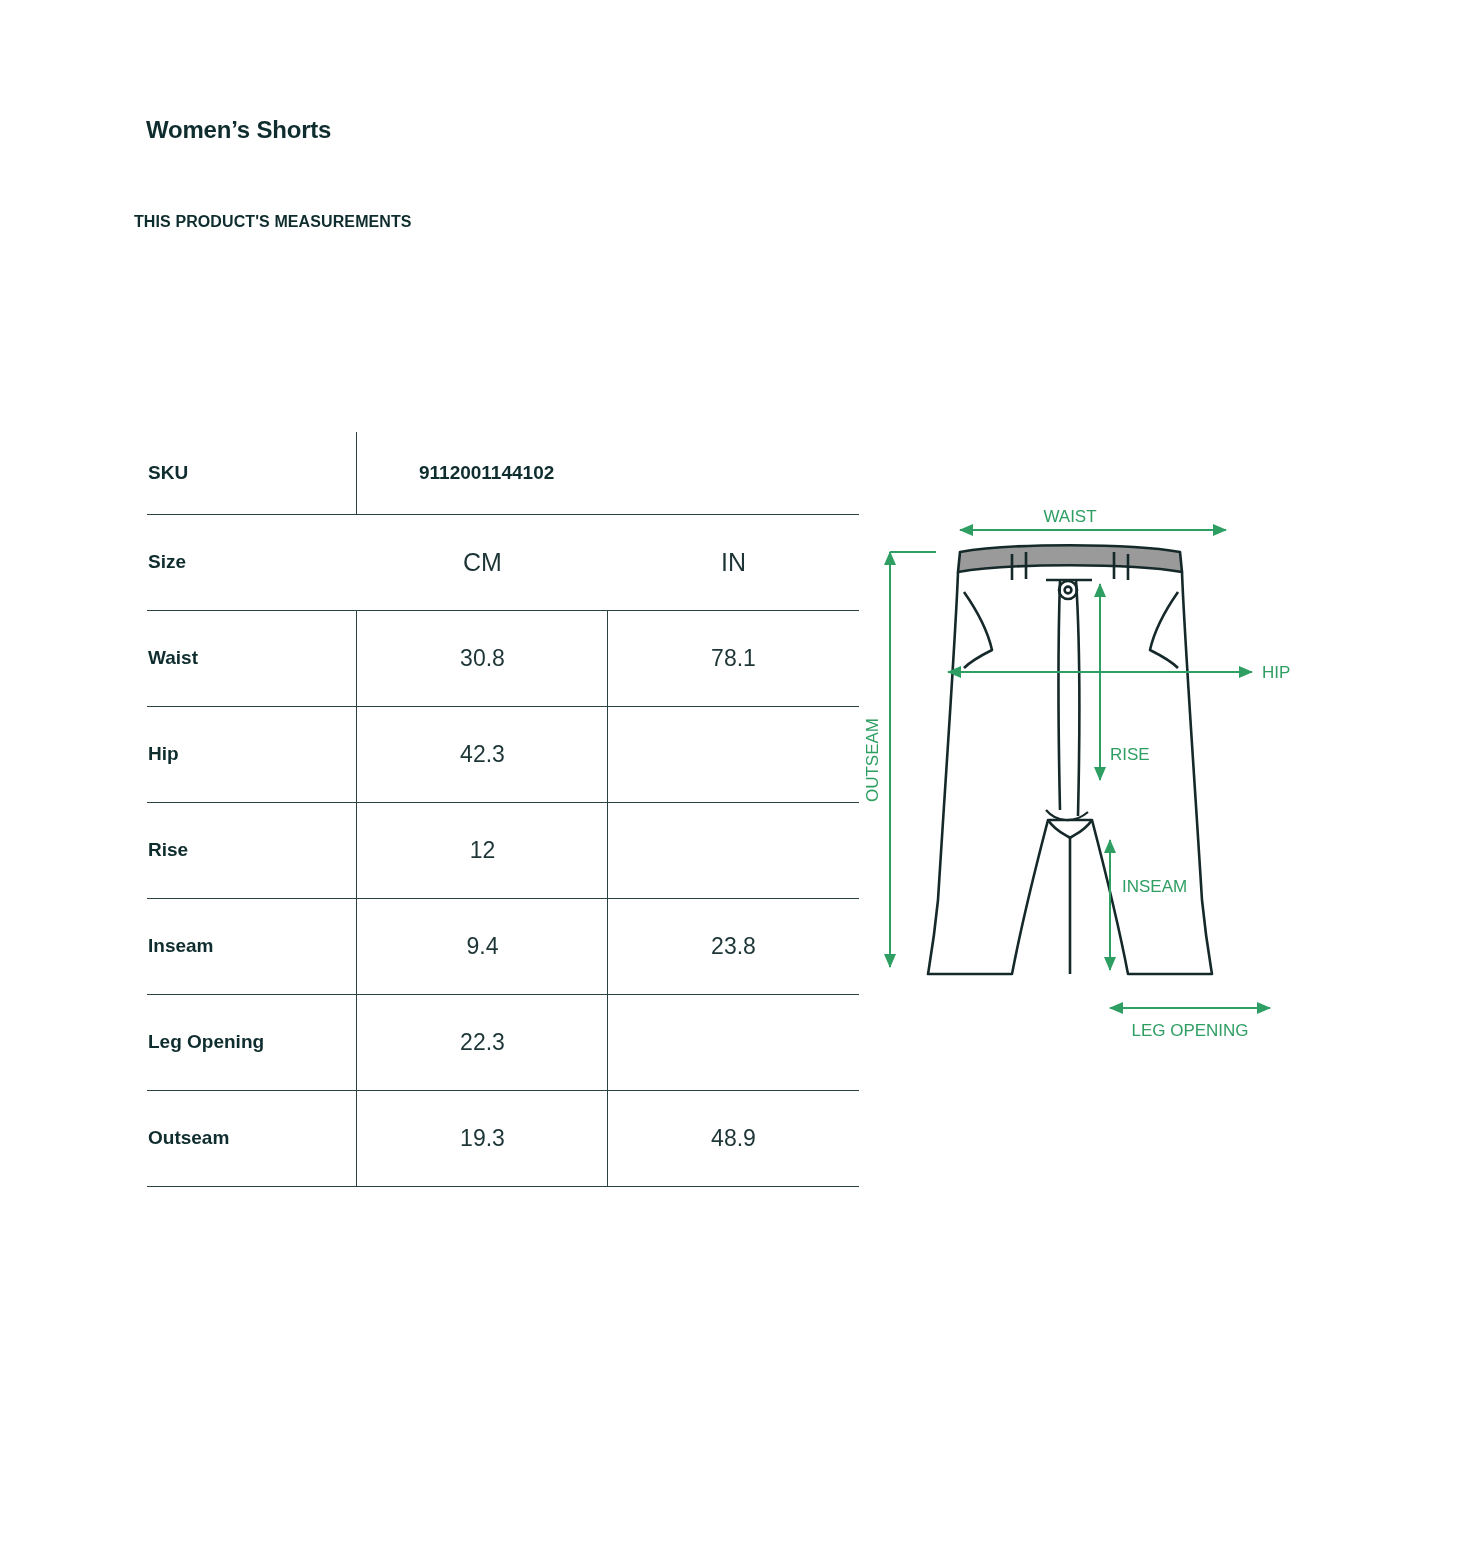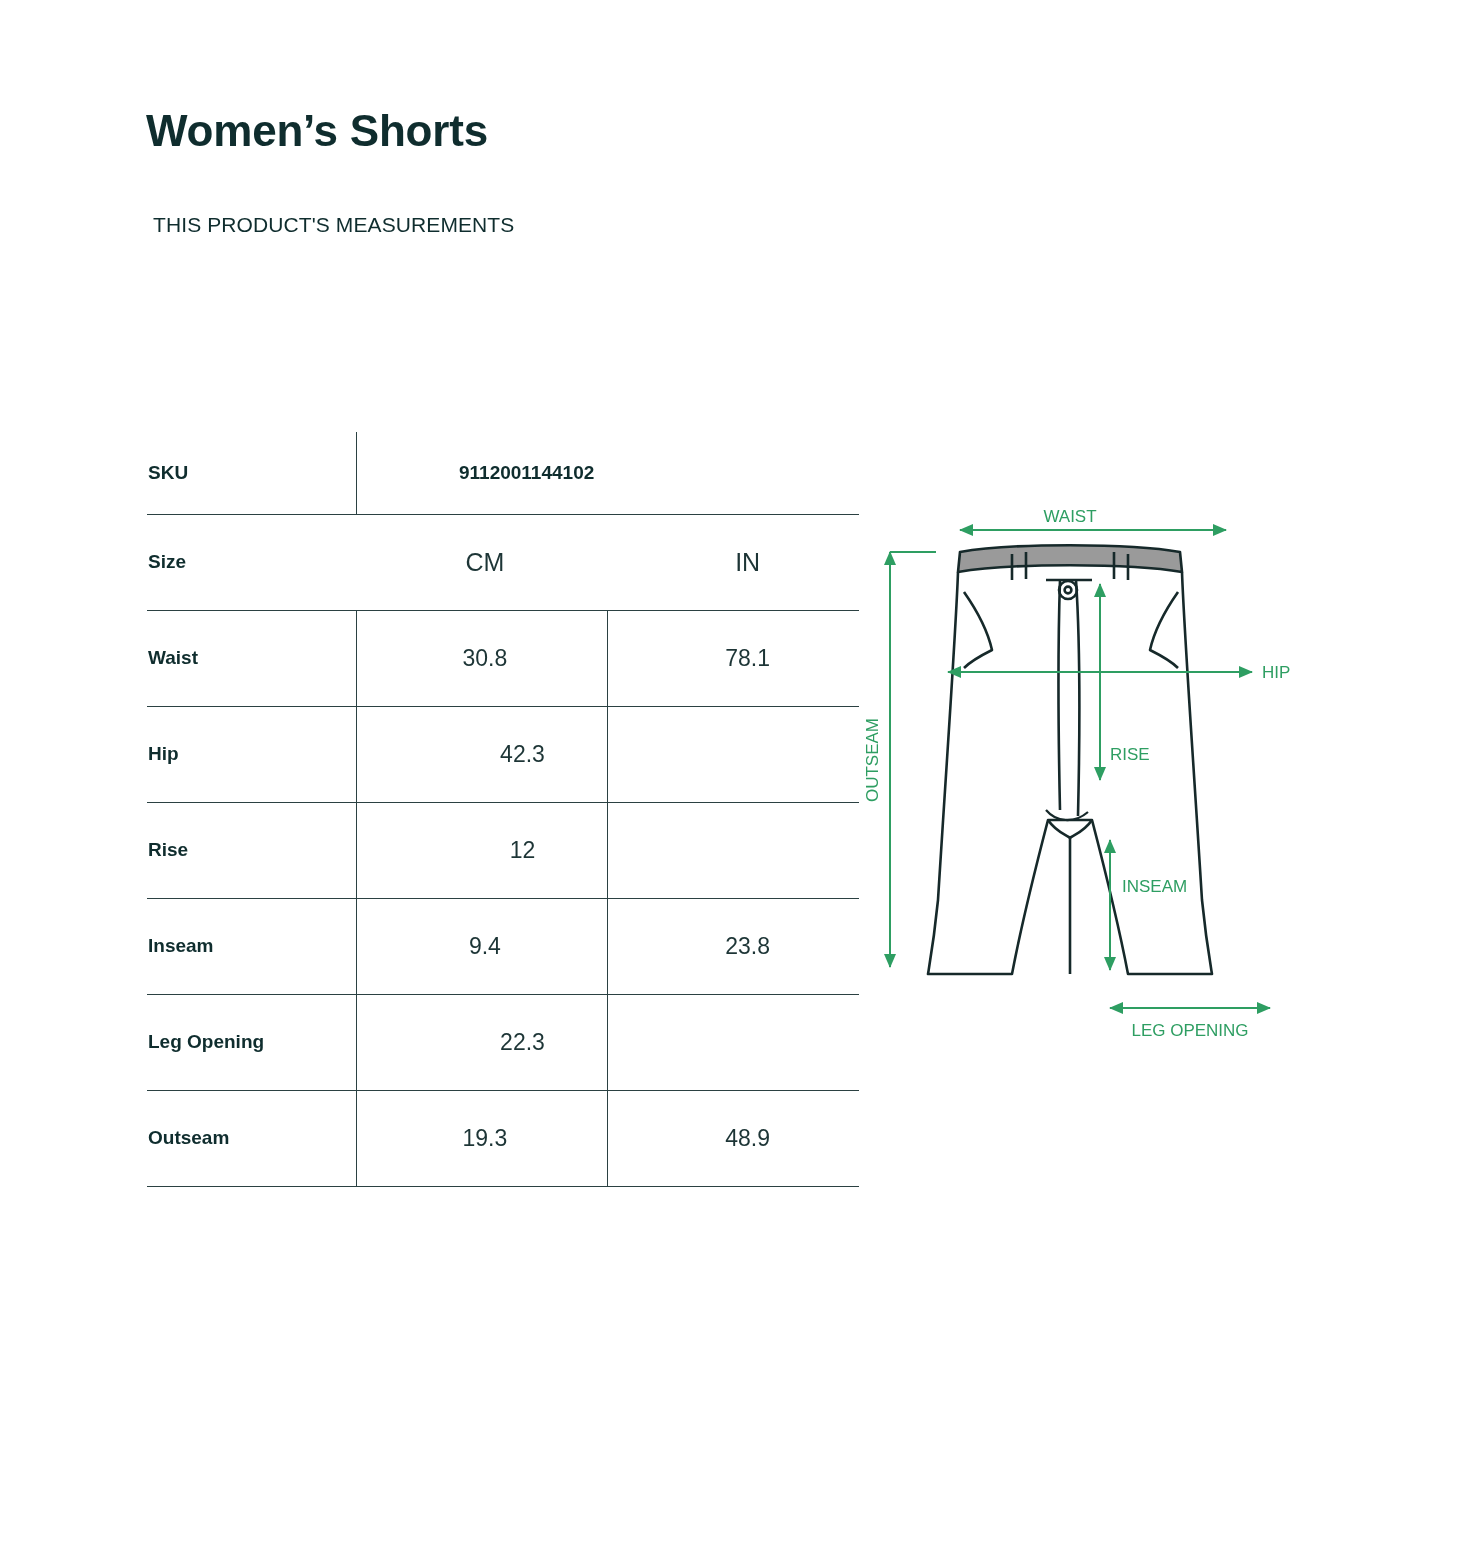--- a/index.html
+++ b/index.html
@@ -17,32 +17,32 @@
   }
   .page {
     position: absolute;
     left: 0; top: 0;
     width: 1460px;
     height: 1555px;
   }
   .title {
     position: absolute;
     left: 146px;
-    top: 106px;
-    font-size: 44px;
+    top: 116px;
+    font-size: 24px;
     font-weight: bold;
     letter-spacing: -0.2px;
     color: #0f2d2e;
   }
   .subtitle {
     position: absolute;
-    left: 153px;
+    left: 134px;
     top: 213px;
-    font-size: 21px;
-    font-weight: normal;
+    font-size: 16px;
+    font-weight: bold;
     letter-spacing: 0.1px;
     color: #0f2d2e;
   }
   .intro {
     position: absolute;
     left: 147px;
     top: 268px;
     width: 1120px;
     font-size: 22.5px;
     line-height: 38px;
@@ -52,21 +52,20 @@
   .table {
     position: absolute;
     left: 147px;
     top: 432px;
     width: 712px;
   }
   .row {
     display: flex;
     align-items: stretch;
     position: relative;
-    gap: 40px;
   }
   .cell {
     display: flex;
     align-items: center;
   }
   .c-label {
     width: 209px;
     padding-left: 1px;
     font-size: 19px;
     font-weight: bold;

